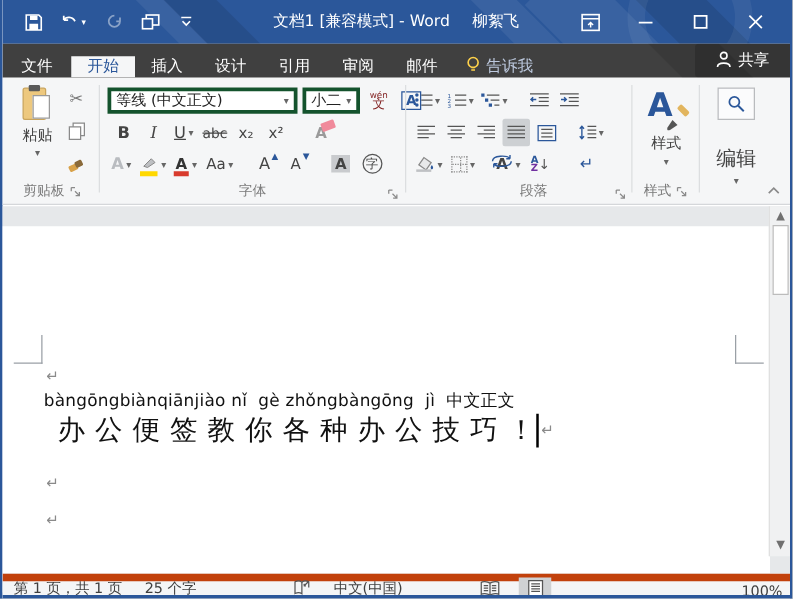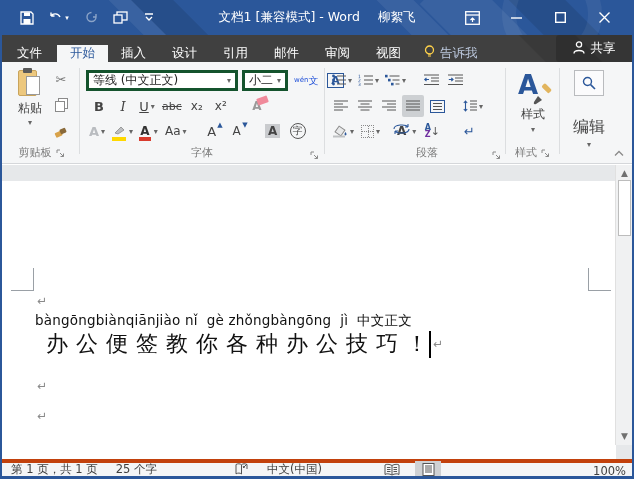--- a/index.html
+++ b/index.html
@@ -57,21 +57,21 @@
   #pinyin-line { position:absolute; left:33px; top:131px; font-size:13.5px; color:#111; white-space:pre; letter-spacing:0.2px;}
   #text-line { position:absolute; left:44px; top:148px; font-size:22px; color:#111; white-space:pre; letter-spacing:0.5px; display:flex; align-items:center;}
   #caret { width:1.5px; height:27px; background:#000; margin-left:1px; }
   #vscroll { position:absolute; right:0; top:0; width:17px; height:280px; background:#f0f1f2; border-left:1px solid #e0e0e0;}
   #vthumb { position:absolute; left:2px; top:15px; width:13px; height:56px; background:#ffffff; border:1px solid #bcbcbc; }
   .scroll-arrow { position:absolute; color:#707070; font-size:9px; width:17px; text-align:center; }
   #hscroll { position:absolute; left:0; bottom:-15px; width:617px; height:15px; background:#f0f1f2; border-top:1px solid #e0e0e0;}
   #hthumb { position:absolute; left:2px; top:2px; width:560px; height:11px; background:#fff; border:1px solid #bcbcbc; }
 
   
-  #statusbar { position:absolute; left:0; top:459px; width:100%; height:17px; background:#f4f5f6; border-top:4px solid #c2410c; display:flex; align-items:center; font-size:11.5px; color:#3f3f3f; }
+  #statusbar { position:absolute; left:0; top:459px; width:100%; height:17px; background:#f4f5f6; border-top:6px solid #c2410c; display:flex; align-items:center; font-size:11.5px; color:#3f3f3f; }
   .sb-item { padding:0 9px; display:flex; align-items:center; gap:4px; }
   .viewbtn { width:26px; height:17px; display:flex; align-items:center; justify-content:center; }
   .viewbtn.sel { background:#cfd1d3; }
   #zoom-label { position:absolute; right:6px; top:1px; font-size:11.5px; color:#3f3f3f; }
   #bottombar { position:absolute; left:0; bottom:0; width:100%; height:3px; background:#2b579a; }
 
   
   #watermark { position:absolute; left:393px; top:401px; width:236px; z-index:9; }
   #wm-title { font-size:37px; font-weight:bold; letter-spacing:1px; color:#3bb54a;
     text-shadow:-2px -2px 0 #fff, 2px -2px 0 #fff, -2px 2px 0 #fff, 2px 2px 0 #fff, 0 2px 0 #fff, 2px 0 0 #fff, 0 -2px 0 #fff, -2px 0 0 #fff; white-space:nowrap;}
@@ -156,23 +156,22 @@
     </div>
   </div>
 
   <div id="tabrow">
     <div class="art dark" style="left:560px; top:-60px; width:40px; height:190px;"></div>
     <div class="tab file">文件</div>
     <div class="tab active">开始</div>
     <div class="tab">插入</div>
     <div class="tab">设计</div>
     <div class="tab">引用</div>
+    <div class="tab">审阅</div>
     <div class="tab">邮件</div>
-    <div class="tab">审阅</div>
-    <div class="tab">视图</div>
     <div class="tellme">
       <span>
         <svg width="11" height="14" viewBox="0 0 11 14">
             <circle cx="5.5" cy="5" r="4" fill="none" stroke="#ffd24a" stroke-width="1.3"></circle>
             <path d="M4 9 h3 M4 11 h3" stroke="#ffd24a" stroke-width="1.2"></path>
           </svg>
       </span>
       <span>告诉我</span>
     </div>
     <div id="share">
@@ -225,21 +224,21 @@
 
     <div class="rowflex" style="left:84px; top:7px; gap:4px;">
       <div class="combo" style="width:152px;">
         <span>等线 (中文正文)</span>
           <span class="caret">▾</span>
       </div>
       <div class="combo" style="width:46px;">
         <span>小二</span>
           <span class="caret">▾</span>
       </div>
-      <span class="mini" style="line-height:7px; color:#1d4ed8;">
+      <span class="mini" style="flex-direction:column; line-height:7px; color:#7f1d1d;">
         <span style="font-size:7px;">wén</span>
         <span style="font-size:10px;">文</span>
       </span>
       <span class="mini">
         <span style="border:1.5px solid #2b579a; padding:0 3px; font-size:11px; font-weight:bold; color:#2b579a;">A</span>
       </span>
     </div>
 
     <div class="rowflex" style="left:86px; top:33px; gap:2px;">
       <span class="mini glyph-b">B</span>

